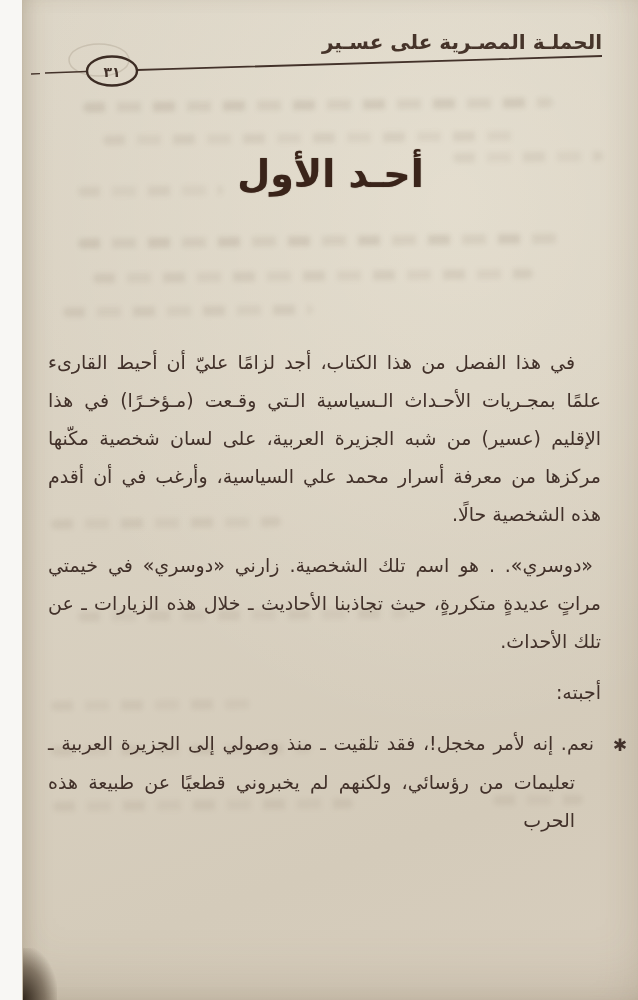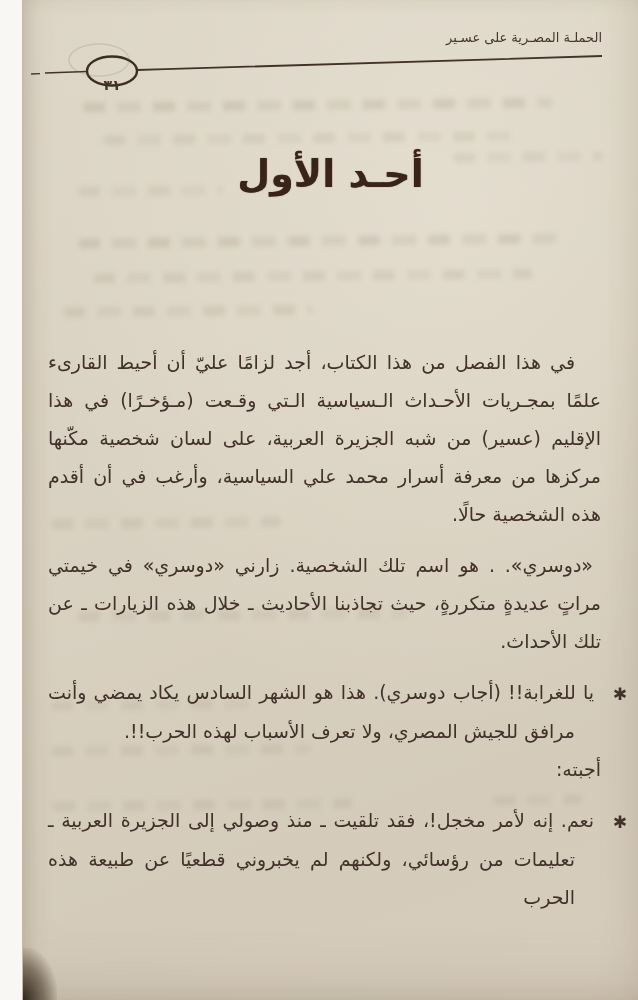--- a/index.html
+++ b/index.html
@@ -21,26 +21,26 @@
       inset -25px 0 45px -30px rgba(120,100,75,.18);
     overflow:hidden;
   }
   .corner-shadow{
     position:absolute;left:0;bottom:0;width:34px;height:52px;
     background:radial-gradient(ellipse at 0% 100%, rgba(35,25,15,.9) 0%, rgba(60,45,30,.5) 45%, transparent 75%);
   }
   
   .header-title{
     position:absolute;top:30px;right:36px;
-    direction:rtl;font-size:13px;font-weight:normal;color:#46342a;
+    direction:rtl;font-size:20px;font-weight:bold;color:#46342a;
     letter-spacing:0px;white-space:nowrap;
   }
   .header-rule{position:absolute;top:0;left:0;}
   .page-number{
-    position:absolute;top:70px;left:64px;width:50px;height:30px;
+    position:absolute;top:57px;left:64px;width:50px;height:30px;
     display:flex;align-items:center;justify-content:center;
     font-size:14px;font-weight:bold;color:#43322a;
   }
   
   .chapter-title{
     position:absolute;top:152px;left:0;right:0;
     text-align:center;direction:rtl;
     font-size:38px;font-weight:bold;color:#3a241a;
     text-shadow:0 0 1px rgba(58,36,26,.6);
   }
@@ -95,19 +95,18 @@
   <div class="smudge" style="top:518px;left:28px;width:230px;opacity:.55;"></div>
   <div class="smudge" style="top:610px;left:55px;width:330px;opacity:.5;"></div>
   <div class="smudge" style="top:700px;left:28px;width:200px;opacity:.45;"></div>
   <div class="smudge" style="top:745px;left:28px;width:260px;opacity:.5;"></div>
   <div class="smudge" style="top:800px;left:30px;width:300px;opacity:.5;"></div>
   <div class="smudge" style="top:795px;left:470px;width:90px;opacity:.45;"></div>
 
   <div class="content">
     <p class="indent1">في هذا الفصل من هذا الكتاب، أجد لزامًا عليّ أن أحيط القارىء علمًا بمجـريات الأحـداث الـسياسية الـتي وقـعت (مـؤخـرًا) في هذا الإقليم (عسير) من شبه الجزيرة العربية، على لسان شخصية مكّنها مركزها من معرفة أسرار محمد علي السياسية، وأرغب في أن أقدم هذه الشخصية حالًا.</p>
     <p class="indent-sm">«دوسري». . هو اسم تلك الشخصية. زارني «دوسري» في خيمتي مراتٍ عديدةٍ متكررةٍ، حيث تجاذبنا الأحاديث ـ خلال هذه الزيارات ـ عن تلك الأحداث.</p>
-    <p class="bullet"><span class="star">✱</span><span>يا للغرابة!! (أجاب دوسري). هذا هو الشهر السادس يكاد يمضي وأنت مرافق للجيش المصري، ولا تعرف الأسباب لهذه الحرب!!.</span></p>
     <p class="reply">أجبته:</p>
     <p class="bullet"><span class="star">✱</span><span>نعم. إنه لأمر مخجل!، فقد تلقيت ـ منذ وصولي إلى الجزيرة العربية ـ تعليمات من رؤسائي، ولكنهم لم يخبروني قطعيًا عن طبيعة هذه الحرب</span></p>
   </div>
 
   <div class="corner-shadow"></div>
 </div>
 
 </body></html>

